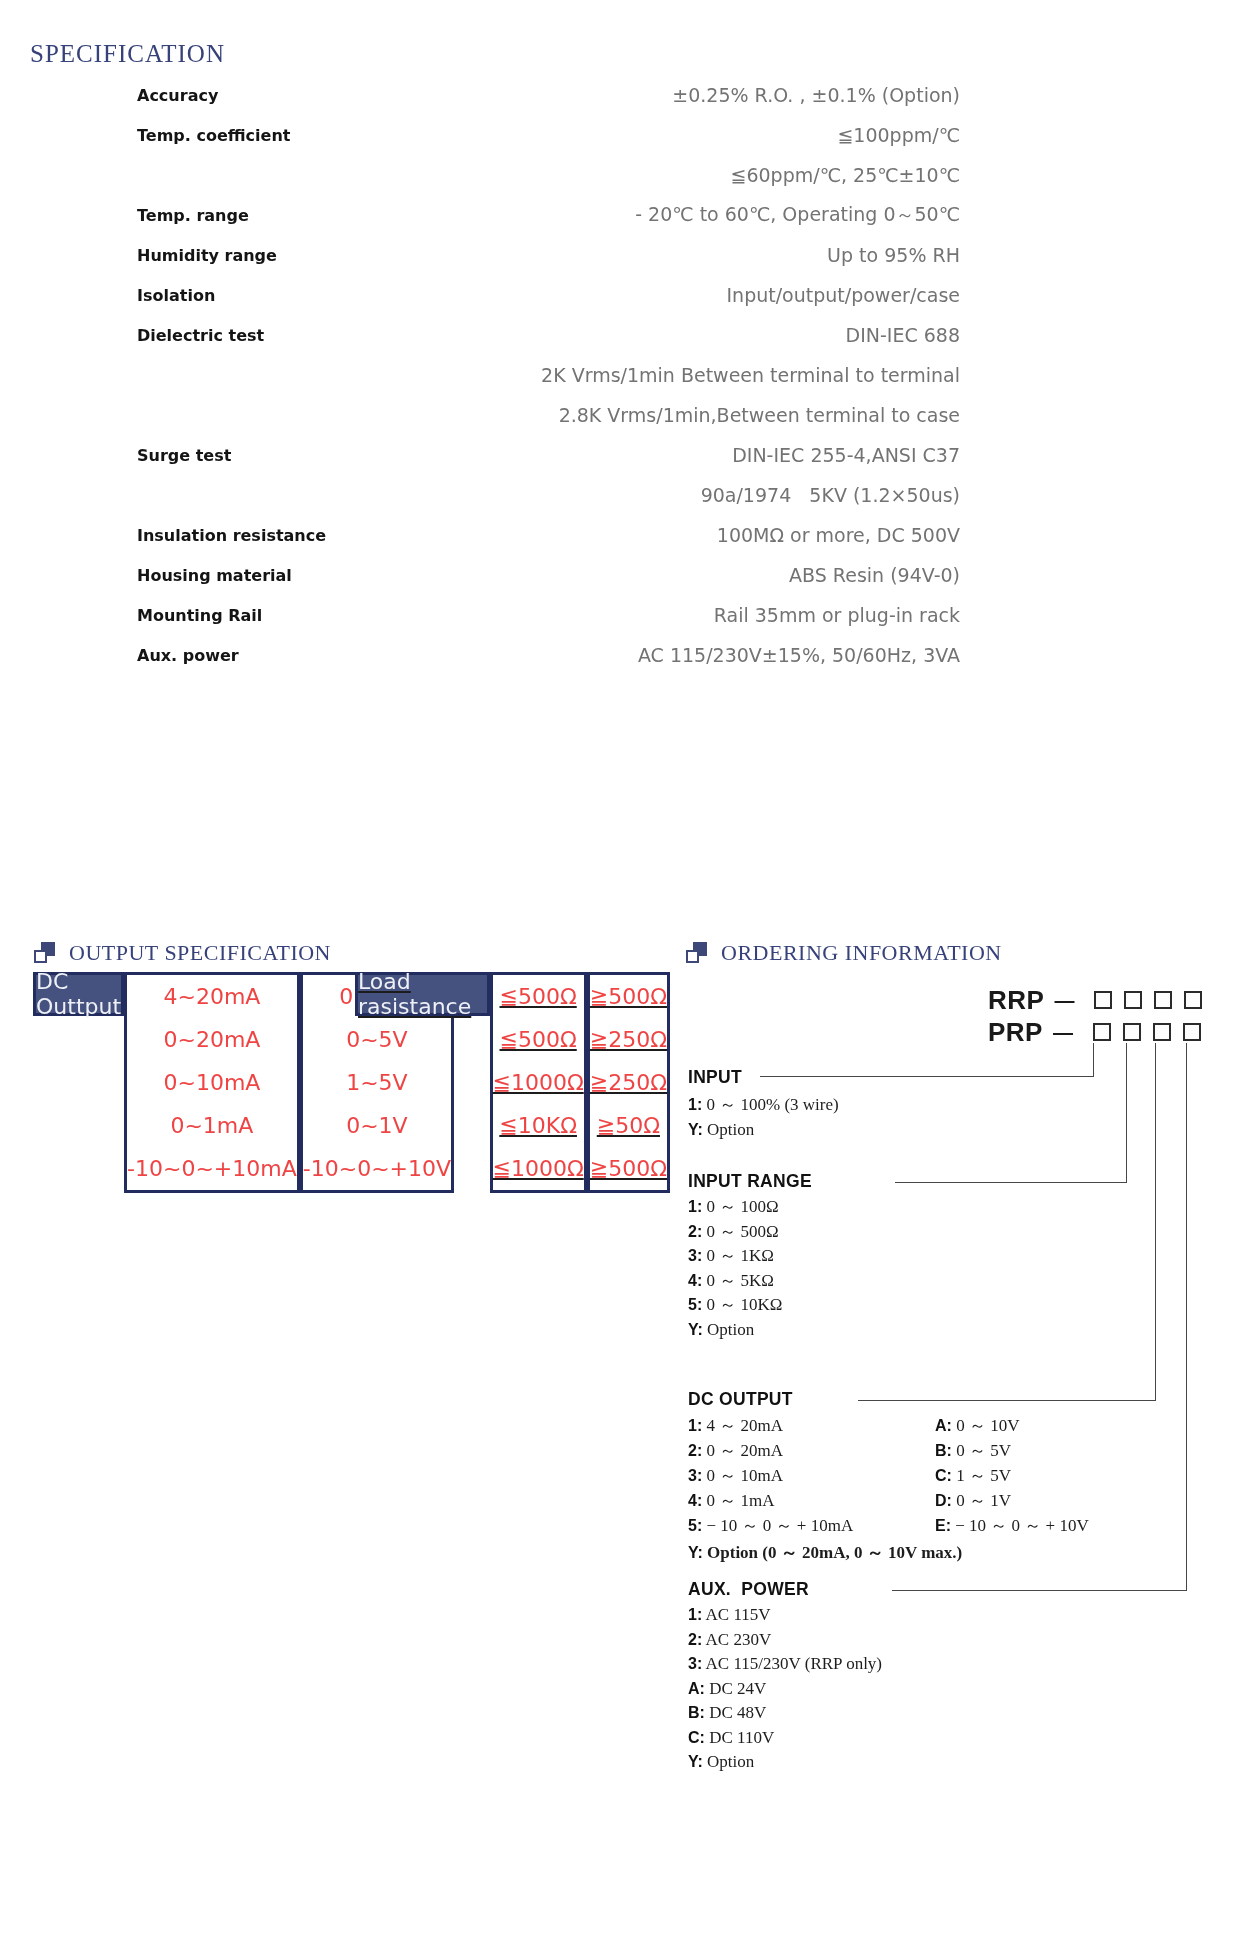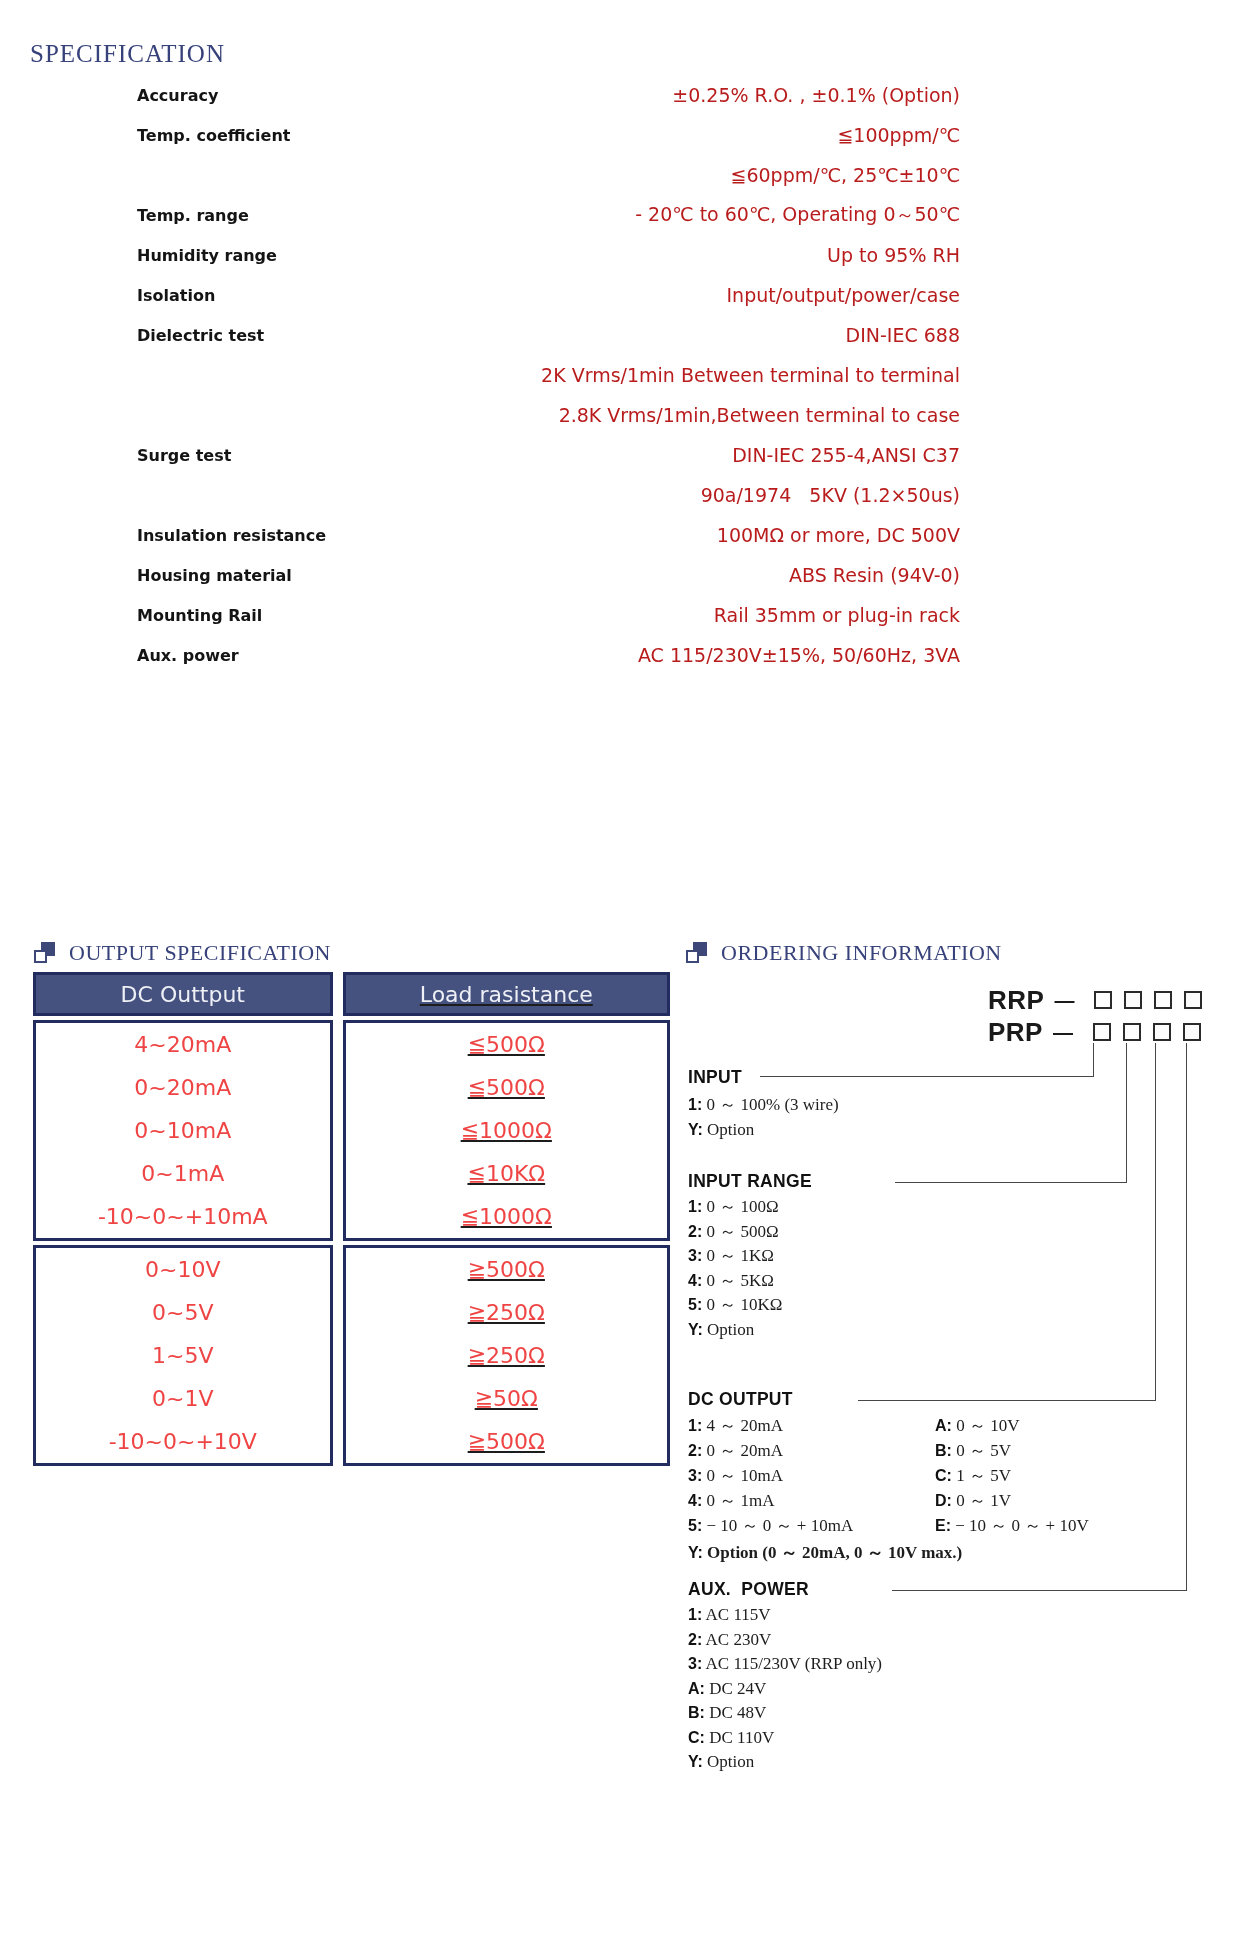--- a/index.html
+++ b/index.html
@@ -9,32 +9,32 @@
   }
   
   .page-title{
     position:absolute;left:30px;top:40px;
     font-family:"Liberation Serif",serif;font-size:25px;color:#37427a;
     letter-spacing:1px;
   }
   .spec-rows{position:absolute;left:137px;top:75px;width:823px;}
   .spec-row{height:40px;display:flex;justify-content:space-between;align-items:center;}
   .spec-label{font-size:16px;font-weight:700;color:#141414;white-space:pre;}
-  .spec-value{font-size:19px;color:#b91c1c;white-space:pre;text-align:right;flex:1;}
+  .spec-value{font-size:19px;color:#737373;white-space:pre;text-align:right;flex:1;}
   
   .section-header{position:absolute;display:flex;align-items:center;gap:14px;}
   .section-header .txt{
     font-family:"Liberation Serif",serif;font-size:22px;color:#37427a;letter-spacing:0.5px;white-space:pre;
   }
   .sq-icon{position:relative;width:22px;height:22px;display:inline-block;}
   .sq-icon .f{position:absolute;right:0;top:0;width:14px;height:14px;background:#3d4878;}
   .sq-icon .o{position:absolute;left:1px;bottom:1px;width:9px;height:9px;background:#ffffff;border:2px solid #3d4878;}
   
   .out-table{position:absolute;left:33px;top:972px;width:637px;display:flex;gap:10px;}
-  .ot-col{display:flex;flex-direction:column;}
+  .ot-col{display:flex;flex-direction:row;}
   .ot-col.c1{width:312px;}
   .ot-col.c2{width:341px;text-decoration:underline;}
   .ot-head{
     border:3px solid #222c5e;background:#45517f;color:#eef0f6;
     height:38px;display:flex;align-items:center;justify-content:center;
     font-size:22px;margin-bottom:4px;
   }
   .ot-box{border:3px solid #222c5e;background:#fff;margin-bottom:4px;}
   .ot-cell{height:43px;display:flex;align-items:center;justify-content:center;font-size:22px;color:#ef4444;}
   

